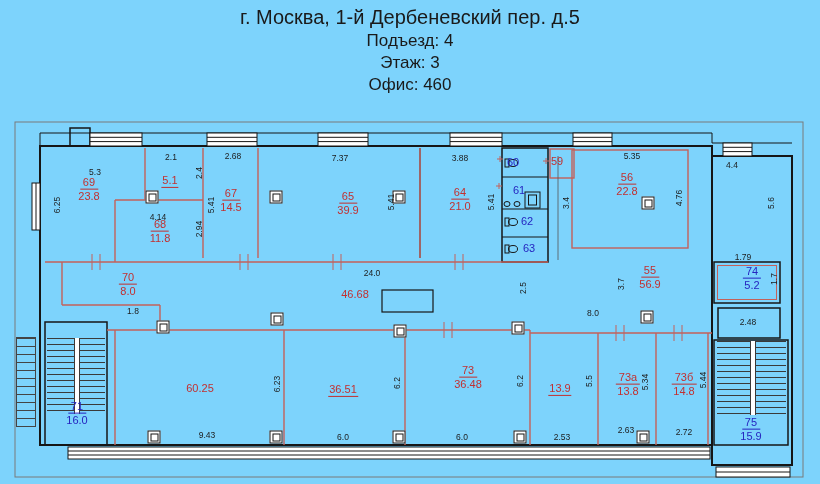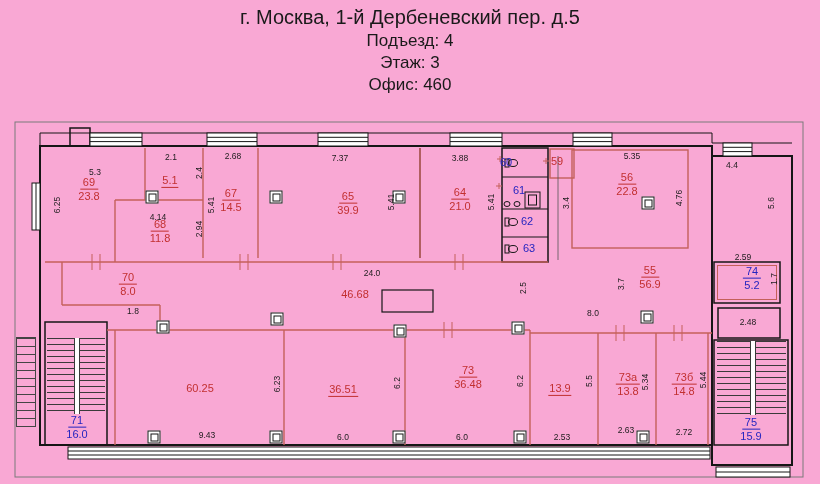--- a/index.html
+++ b/index.html
@@ -1,16 +1,16 @@
 <!DOCTYPE html>
 <html><head>
 <meta charset="utf-8">
 <style>
   html,body{margin:0;padding:0;background:#fff;}
-  #stage{position:relative;width:820px;height:484px;background:#f9a8d4;overflow:hidden;
+  #stage{position:relative;width:820px;height:484px;background:#7dd3fc;overflow:hidden;
          font-family:"Liberation Sans","DejaVu Sans",sans-serif;}
   
   #header{position:absolute;left:0;top:4px;width:820px;text-align:center;color:#1a1a1a;}
   #header .addr{font-size:20px;line-height:26px;}
   #header .sub{font-size:17px;line-height:22px;}
   
   #plan{position:absolute;left:0;top:120px;width:820px;height:364px;}
   #plan svg{position:absolute;left:0;top:0;}
   .layer{position:absolute;left:0;top:120px;width:820px;height:364px;pointer-events:none;}
   
@@ -203,21 +203,21 @@
       <div class="dim v" style="left: 391px; top: 82px;">5.41</div>
       <div class="dim v" style="left: 491px; top: 82px;">5.41</div>
       <div class="dim v" style="left: 566px; top: 83px;">3.4</div>
       <div class="dim v" style="left: 679px; top: 78px;">4.76</div>
       <div class="dim v" style="left: 771px; top: 83px;">5.6</div>
       <div class="dim" style="left: 372px; top: 153px;">24.0</div>
       <div class="dim v" style="left: 523px; top: 168px;">2.5</div>
       <div class="dim v" style="left: 621px; top: 164px;">3.7</div>
       <div class="dim" style="left: 593px; top: 193px;">8.0</div>
       <div class="dim" style="left: 133px; top: 191px;">1.8</div>
-      <div class="dim" style="left: 743px; top: 137px;">2.59</div>
+      <div class="dim" style="left: 743px; top: 137px;">1.79</div>
       <div class="dim v" style="left: 774px; top: 159px;">1.7</div>
       <div class="dim" style="left: 748px; top: 202px;">2.48</div>
       <div class="dim v" style="left: 277px; top: 264px;">6.23</div>
       <div class="dim v" style="left: 397px; top: 263px;">6.2</div>
       <div class="dim v" style="left: 520px; top: 261px;">6.2</div>
       <div class="dim v" style="left: 589px; top: 261px;">5.5</div>
       <div class="dim v" style="left: 645px; top: 262px;">5.34</div>
       <div class="dim v" style="left: 703px; top: 260px;">5.44</div>
       <div class="dim" style="left: 207px; top: 315px;">9.43</div>
       <div class="dim" style="left: 343px; top: 317px;">6.0</div>
@@ -243,30 +243,30 @@
         <div class="rarea">46.68</div>
       </div>
       <div class="room-label" style="left: 200px; top: 269px; color: rgb(194, 48, 48);">
         <div class="rarea">60.25</div>
       </div>
       <div class="room-label" style="left: 343px; top: 270px; color: rgb(194, 48, 48);"><div class="rarea ul">36.51</div></div>
       <div class="room-label" style="left: 468px; top: 257px; color: rgb(194, 48, 48);"><div class="rnum">73</div><div class="rarea">36.48</div></div>
       <div class="room-label" style="left: 560px; top: 269px; color: rgb(194, 48, 48);"><div class="rarea ul">13.9</div></div>
       <div class="room-label" style="left: 628px; top: 264px; color: rgb(194, 48, 48);"><div class="rnum">73а</div><div class="rarea">13.8</div></div>
       <div class="room-label" style="left: 684px; top: 264px; color: rgb(194, 48, 48);"><div class="rnum">73б</div><div class="rarea">14.8</div></div>
-      <div class="room-label" style="left: 502px; top: 43px; color: rgb(37, 37, 192); padding-left: 8px;">
+      <div class="room-label" style="left: 513px; top: 43px; color: rgb(37, 37, 192);">
         <div class="rarea">60</div>
       </div>
       <div class="room-label" style="left: 519px; top: 71px; color: rgb(37, 37, 192);">
         <div class="rarea">61</div>
       </div>
       <div class="room-label" style="left: 527px; top: 102px; color: rgb(37, 37, 192);">
         <div class="rarea">62</div>
       </div>
       <div class="room-label" style="left: 529px; top: 129px; color: rgb(37, 37, 192);">
         <div class="rarea">63</div>
       </div>
       <div class="room-label" style="left: 752px; top: 158px; color: rgb(37, 37, 192);"><div class="rnum">74</div><div class="rarea">5.2</div></div>
-      <div class="room-label" style="left: 77px; top: 307px; color: rgb(37, 37, 192);"><div class="rnum">71</div><div class="rarea">16.0</div></div>
+      <div class="room-label" style="left: 77px; top: 293px; color: rgb(37, 37, 192);"><div class="rnum">71</div><div class="rarea">16.0</div></div>
       <div class="room-label" style="left: 751px; top: 309px; color: rgb(37, 37, 192);"><div class="rnum">75</div><div class="rarea">15.9</div></div>
     </div>
 
 </div>
 
 </body></html>

